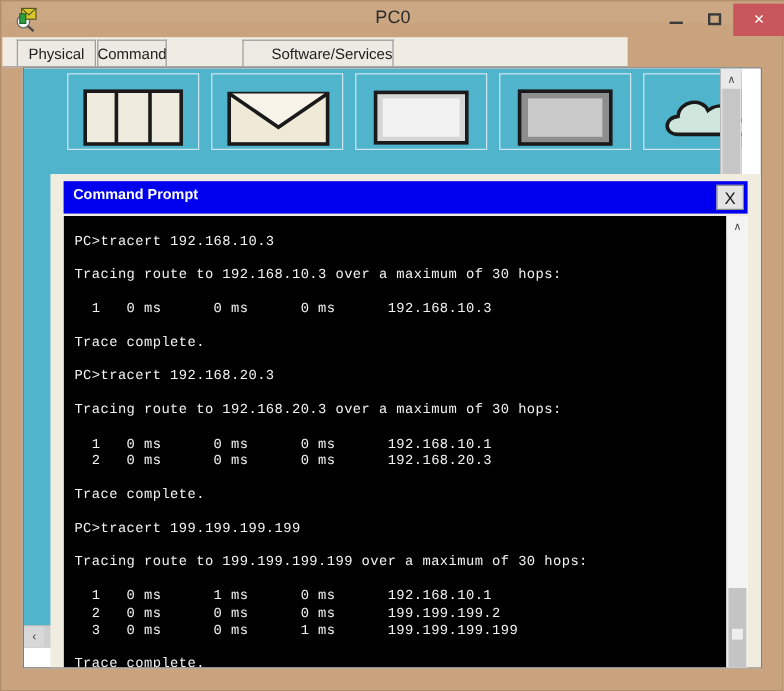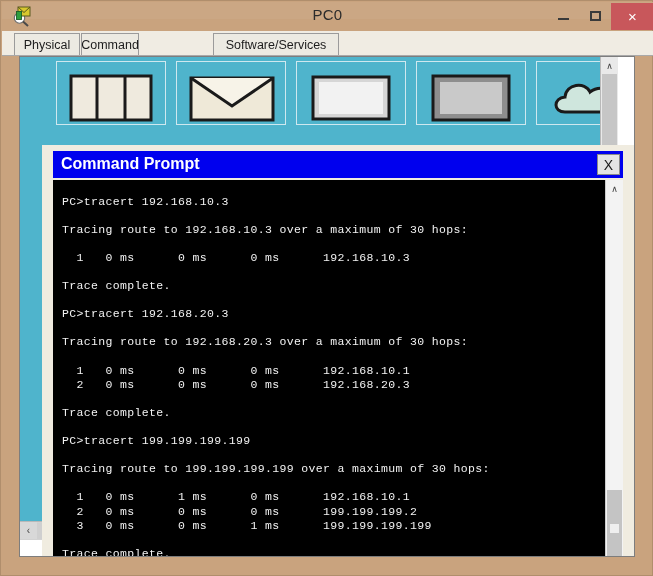--- a/index.html
+++ b/index.html
@@ -70,21 +70,21 @@
     width: 11px; height: 2px; background: #3a3a3a; margin-top: 6px;
   }
   .max-sq {
     width: 11px; height: 10px; border: 2px solid #3a3a3a; box-sizing: border-box;
   }
 
   
   #tab-strip {
     position: absolute;
     left: 1px; top: 30px;
-    width: 652px; height: 24px;
+    width: 521px; height: 24px;
     background: #f0ece3;
     border-bottom: 1px solid #a9a9a9;
   }
   .tab {
     position: absolute;
     top: 2px;
     height: 22px;
     box-sizing: border-box;
     background: #eceae2;
     border: 1px solid #9b9b9b;
@@ -223,21 +223,21 @@
   #cmd-titlebar {
     position: absolute;
     left: 11px; top: 6px;
     width: 570px; height: 27px;
     background: #0000ee;
     box-sizing: border-box;
   }
   #cmd-title {
     position: absolute;
     left: 8px; top: 4px;
-    font-size: 16px;
+    font-size: 12px;
     font-weight: bold;
     color: #ffffff;
     font-family: "Liberation Sans", sans-serif;
   }
   #cmd-close {
     position: absolute;
     right: 3px; top: 3px;
     width: 23px; height: 21px;
     background: #e4e4e4;
     border: 1px solid #8a8a8a;
@@ -334,21 +334,21 @@
     </div>
   </div>
 
   <div id="tab-strip">
     <div class="tab" style="left:12px;width:66px;">
         <span>Physical</span>
       </div>
     <div class="tab" style="left:79px;width:58px;">
         <span>Command</span>
       </div>
-    <div class="tab" style="left:211px;width:126px;">
+    <div class="tab" style="left:200px;width:126px;justify-content:flex-end;">
         <span>Software/Services</span>
       </div>
   </div>
 
   <div id="desktop-panel">
 
     <div id="desktop-canvas">
 
       <div class="desk-tile" style="left:36px;">
         <span class="tile-art">

